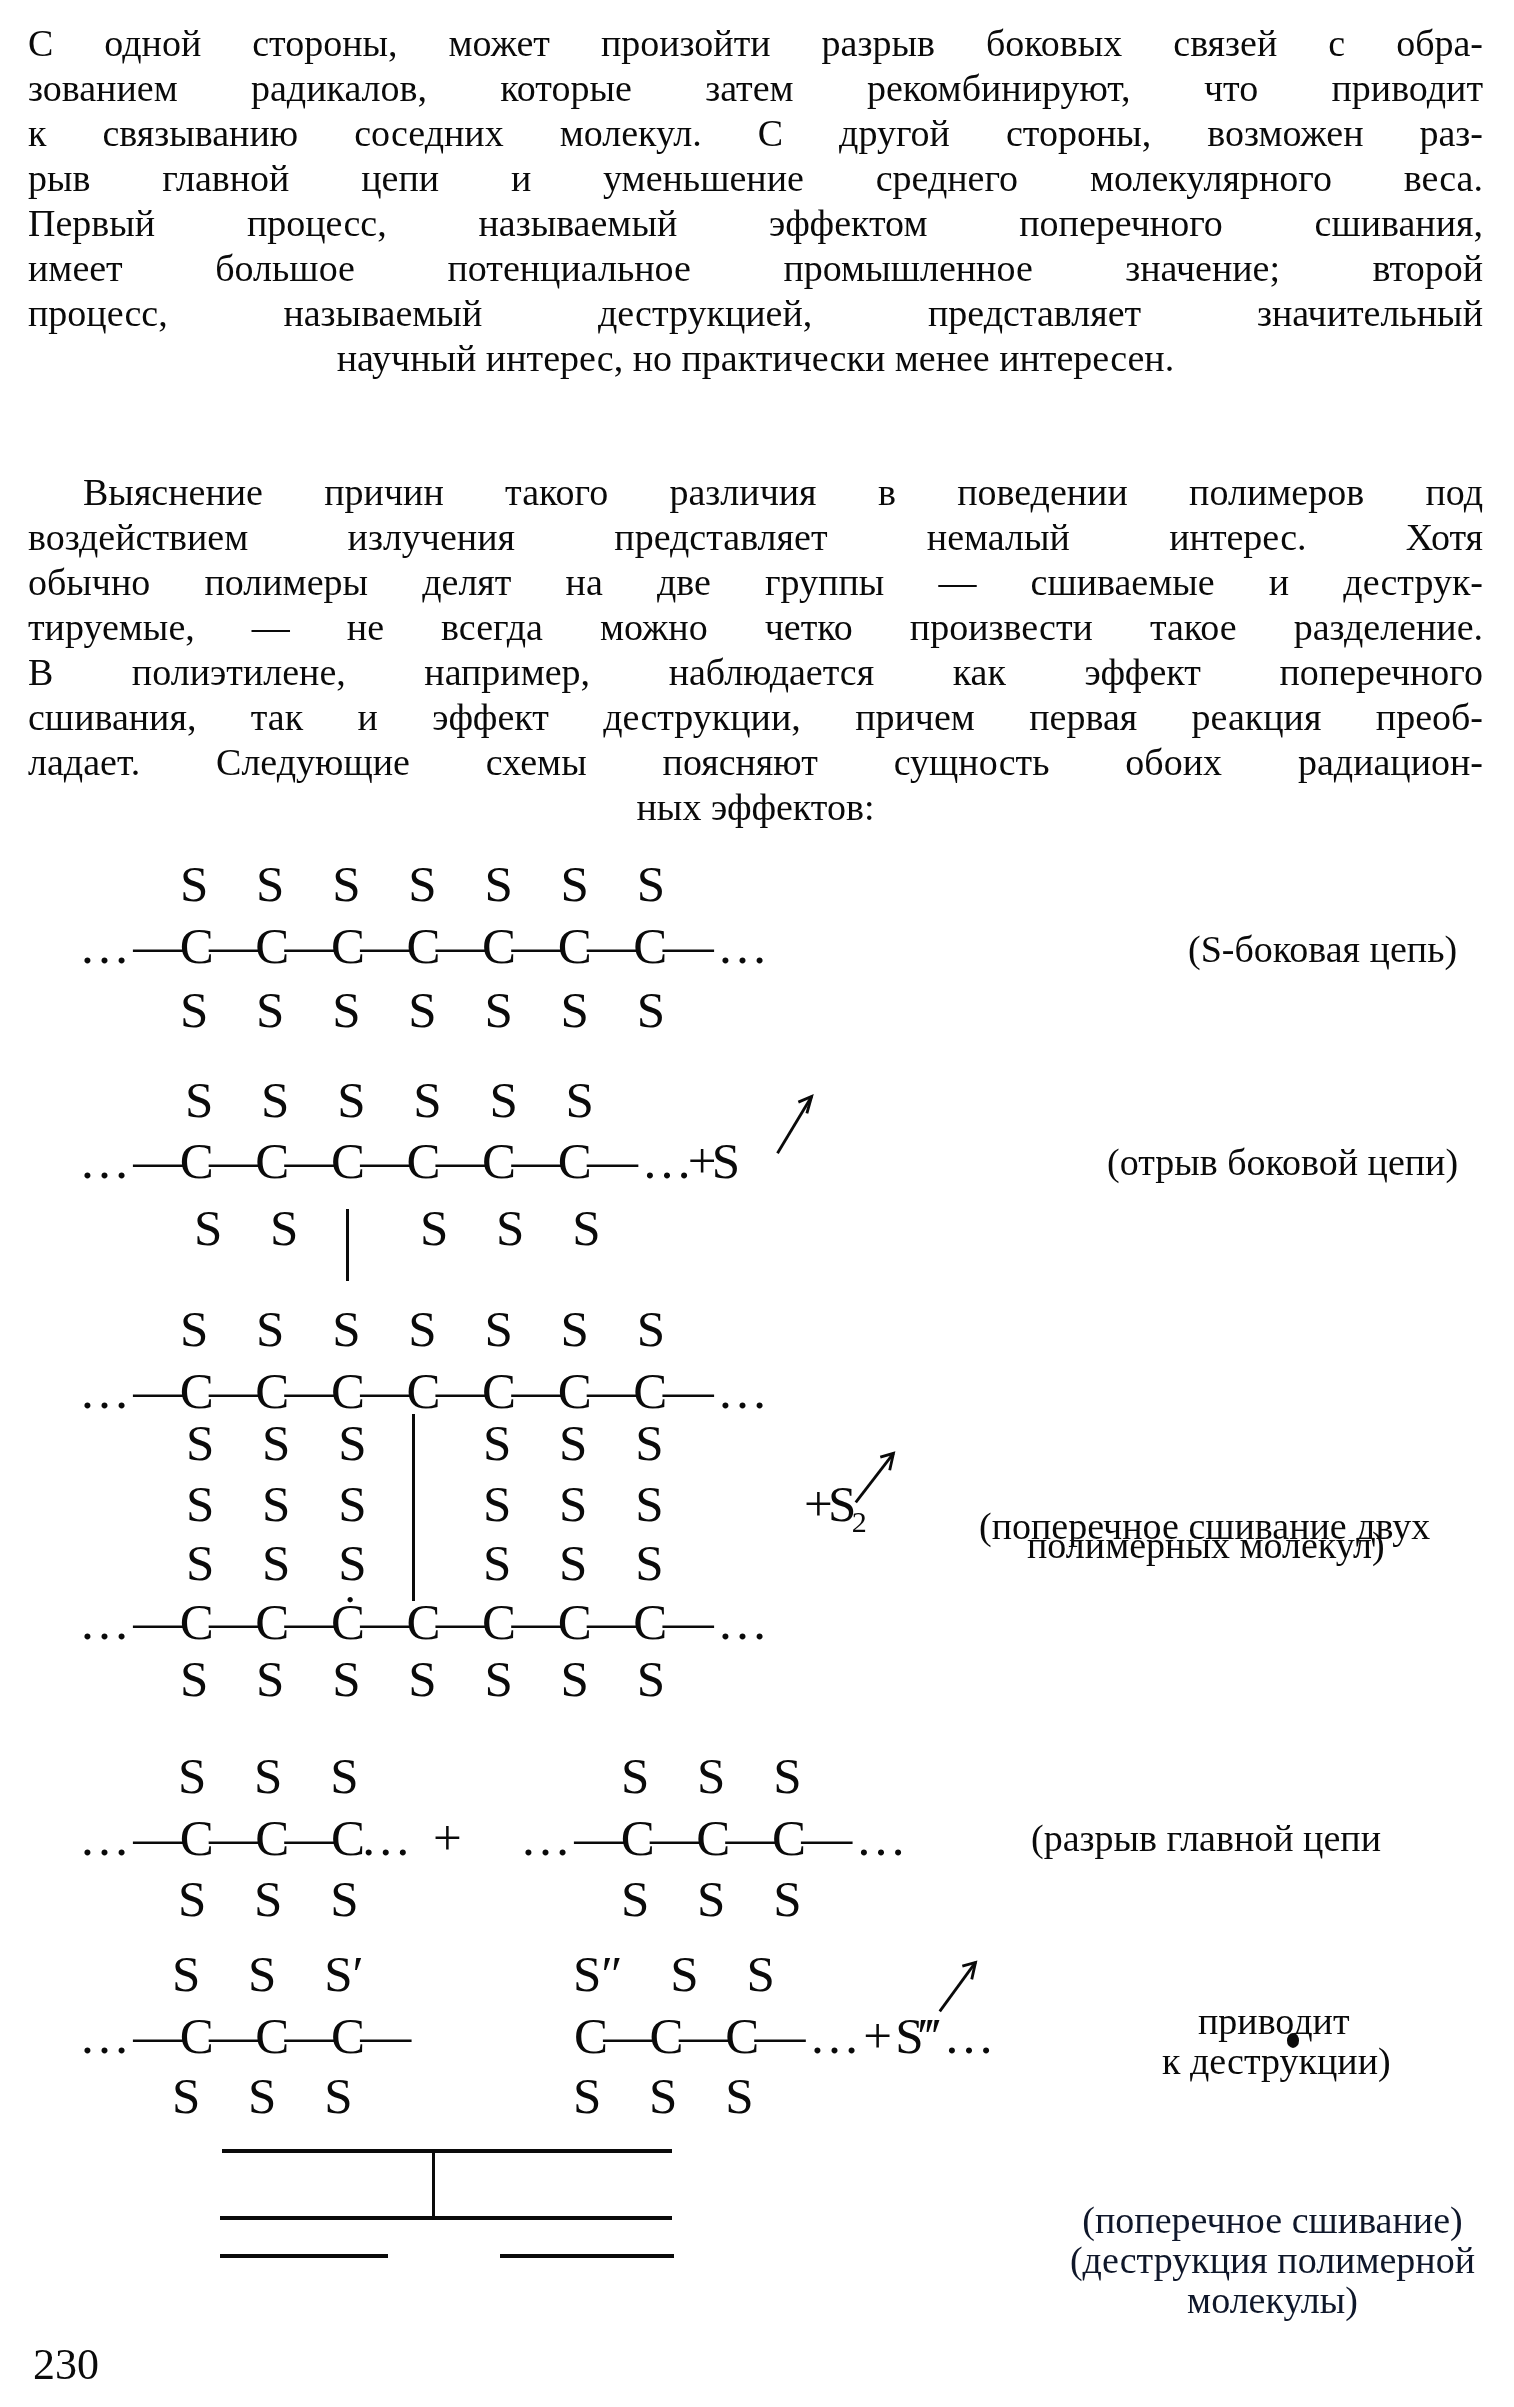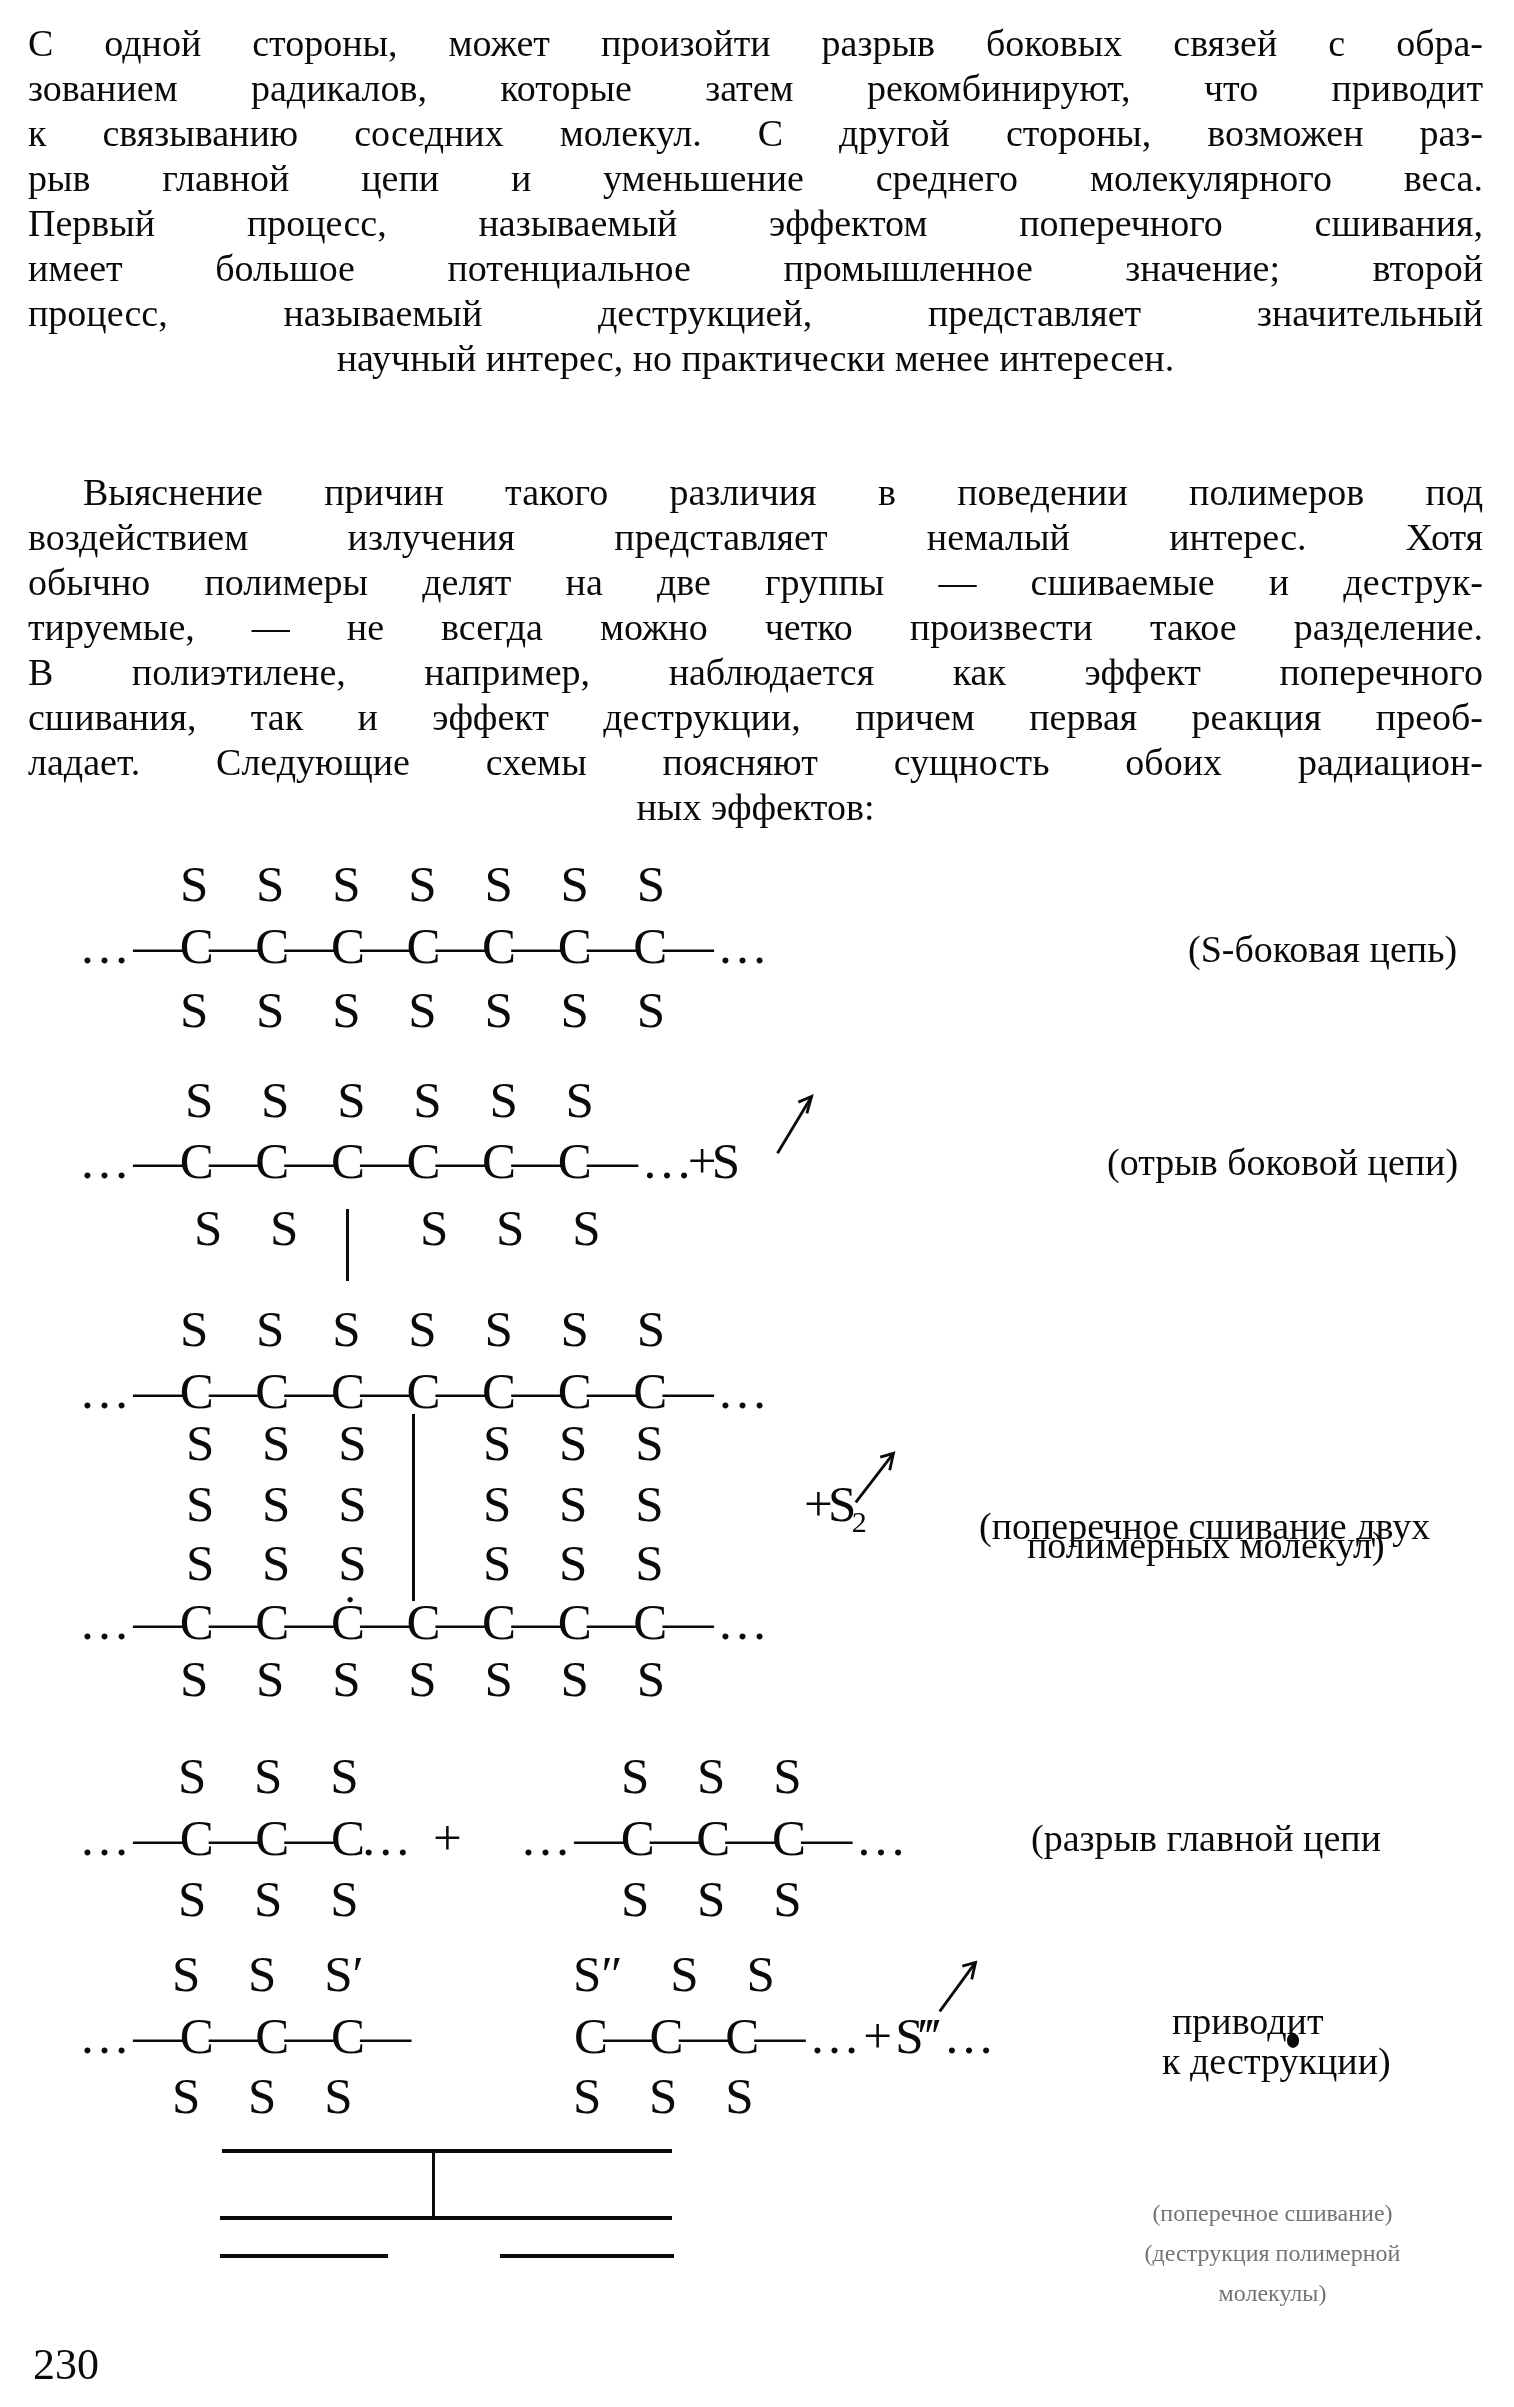--- a/index.html
+++ b/index.html
@@ -34,21 +34,21 @@
   .slabel{
     position:absolute;
     font-size:38px;line-height:1.05;white-space:nowrap;color:#0a0a0a;
   }
   .vline,.hline{position:absolute;background:#0a0a0a;}
   .blob{position:absolute;background:#0a0a0a;border-radius:50%;}
   .arrow{position:absolute;}
   .arrow path{stroke:#0a0a0a;stroke-width:3;fill:none;}
   .pagenum{position:absolute;left:33px;top:2339px;font-size:44px;color:#0a0a0a;}
   .sumlabel{position:absolute;left:1036px;width:473px;text-align:center;
-    font-size:24px;line-height:1.05;white-space:nowrap;color:#737373;}
+    font-size:38px;line-height:1.05;white-space:nowrap;color:#0f172a;}
 </style>
 </head>
 <body>
 
 <div id="page">
 
   <div class="para" style="top:21px;">
     <div class="bline just">С одной стороны, может произойти разрыв боковых связей с обра-</div>
     <div class="bline just">зованием радикалов, которые затем рекомбинируют, что приводит</div>
     <div class="bline just">к связыванию соседних молекул. С другой стороны, возможен раз-</div>
@@ -124,21 +124,21 @@
 
   <div>
     <div class="srow" style="left:172px;top:1949px;">S S S′</div>
     <div class="srow" style="left:573px;top:1949px;">S″ S S</div>
     <svg class="arrow" style="left:932px;top:1953px;" width="55" height="64" viewBox="0 0 58 68">
       <path d="M8 62 L46 10"></path>
       <path d="M32 14 L46 10 L42 28"></path>
     </svg>
     <div class="chain" style="left:79px;top:2011px;">… —C—C—C—</div>
     <div class="chain" style="left:574px;top:2011px;font-family:Liberation Serif, serif;">C—C—C— … + S‴ …</div>
-    <div class="slabel" style="left:1172px;top:2002px;">приводит</div>
+    <div class="slabel" style="left:1198px;top:2002px;">приводит</div>
     <div class="blob" style="left:1287px;top:2033px;width:12.3px;height:15px;"></div>
     <div class="slabel" style="left:1162px;top:2042px;">к деструкции)</div>
     <div class="srow" style="left:172px;top:2071px;">S S S</div>
     <div class="srow" style="left:573px;top:2071px;">S S S</div>
   </div>
 
   <div>
     <div class="hline" style="left:222px;top:2149px;width:450px;height:3.8px;"></div>
     <div class="vline" style="left:432px;top:2153px;width:2.8px;height:64px;"></div>
     <div class="hline" style="left:220px;top:2216px;width:452px;height:3.8px;"></div>

